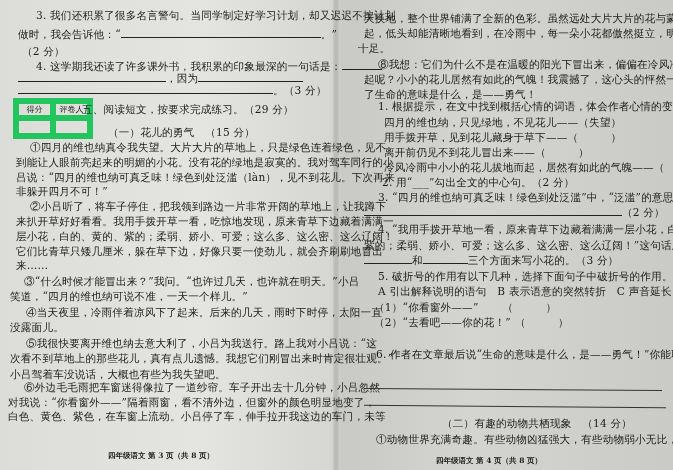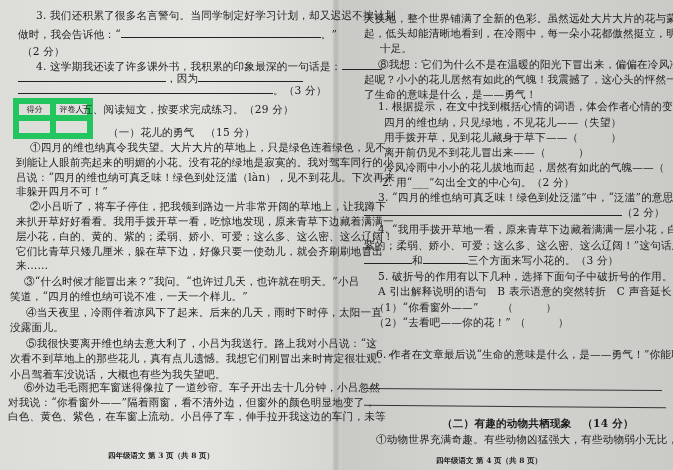--- a/index.html
+++ b/index.html
@@ -16,21 +16,21 @@
     position: absolute; white-space: nowrap; font-size: 10.6px; line-height: 14px;
     letter-spacing: 0.2px;
   }
   .blank { display: inline-block; border-bottom: 1px solid #222; height: 10px; vertical-align: baseline; }
   .full-rule { position: absolute; border-bottom: 1px solid #333; height: 0; }
   .score-table {
     position: absolute; left: 13px; top: 98px; border-collapse: collapse;
     font-size: 8px;
   }
   .score-table td { border: 6px solid #22c55e; width: 31px; height: 10px; text-align: center; padding: 0; }
-  .bold { font-weight: bold; }
+  .bold { font-weight: normal; }
   .footer { position: absolute; font-size: 7.5px; font-weight: bold; white-space: nowrap; }
   .fold {
     position: absolute; left: 333px; top: 0; width: 6px; height: 470px;
     background: linear-gradient(90deg, rgba(0,0,0,0.05), rgba(0,0,0,0.12), rgba(0,0,0,0.04));
   }
 </style>
 </head>
 <body>
 
 <div class="page left">
@@ -88,21 +88,21 @@
 
 
   <div class="footer" style="left:108px; top:451px;">四年级语文 第 3 页（共 8 页）</div>
 </div>
 
 <div class="fold"></div>
 
 <div class="page right">
   <div class="line" style="left:26px; top:11px;">天换地，整个世界铺满了全新的色彩。虽然远处大片大片的花与蒙蒙细雨融在一</div>
   <div class="line" style="left:26px; top:26px;">起，低头却能清晰地看到，在冷雨中，每一朵小花都傲然挺立，明亮夺目，神气</div>
-  <div class="line" style="left:42px; top:41px;">十足。</div>
+  <div class="line" style="left:20px; top:41px;">十足。</div>
   <div class="line" style="left:40px; top:57px;">⑧我想：它们为什么不是在温暖的阳光下冒出来，偏偏在冷风冷雨中拔地而</div>
   <div class="line" style="left:26px; top:72px;">起呢？小小的花儿居然有如此的气魄！我震撼了，这心头的怦然一震，使我明白</div>
   <div class="line" style="left:26px; top:87px;">了生命的意味是什么，是——勇气！</div>
 
   <div class="line" style="left:40px; top:99px;">1. 根据提示，在文中找到概括心情的词语，体会作者心情的变化。（3 分）</div>
   <div class="line" style="left:46px; top:115px;">
     <span>四月的维也纳，只见绿地，不见花儿——</span><span>（失望）</span>
   </div>
   <div class="line" style="left:46px; top:130px;">
     <span>用手拨开草，见到花儿藏身于草下——</span><span>（　　　）</span>

